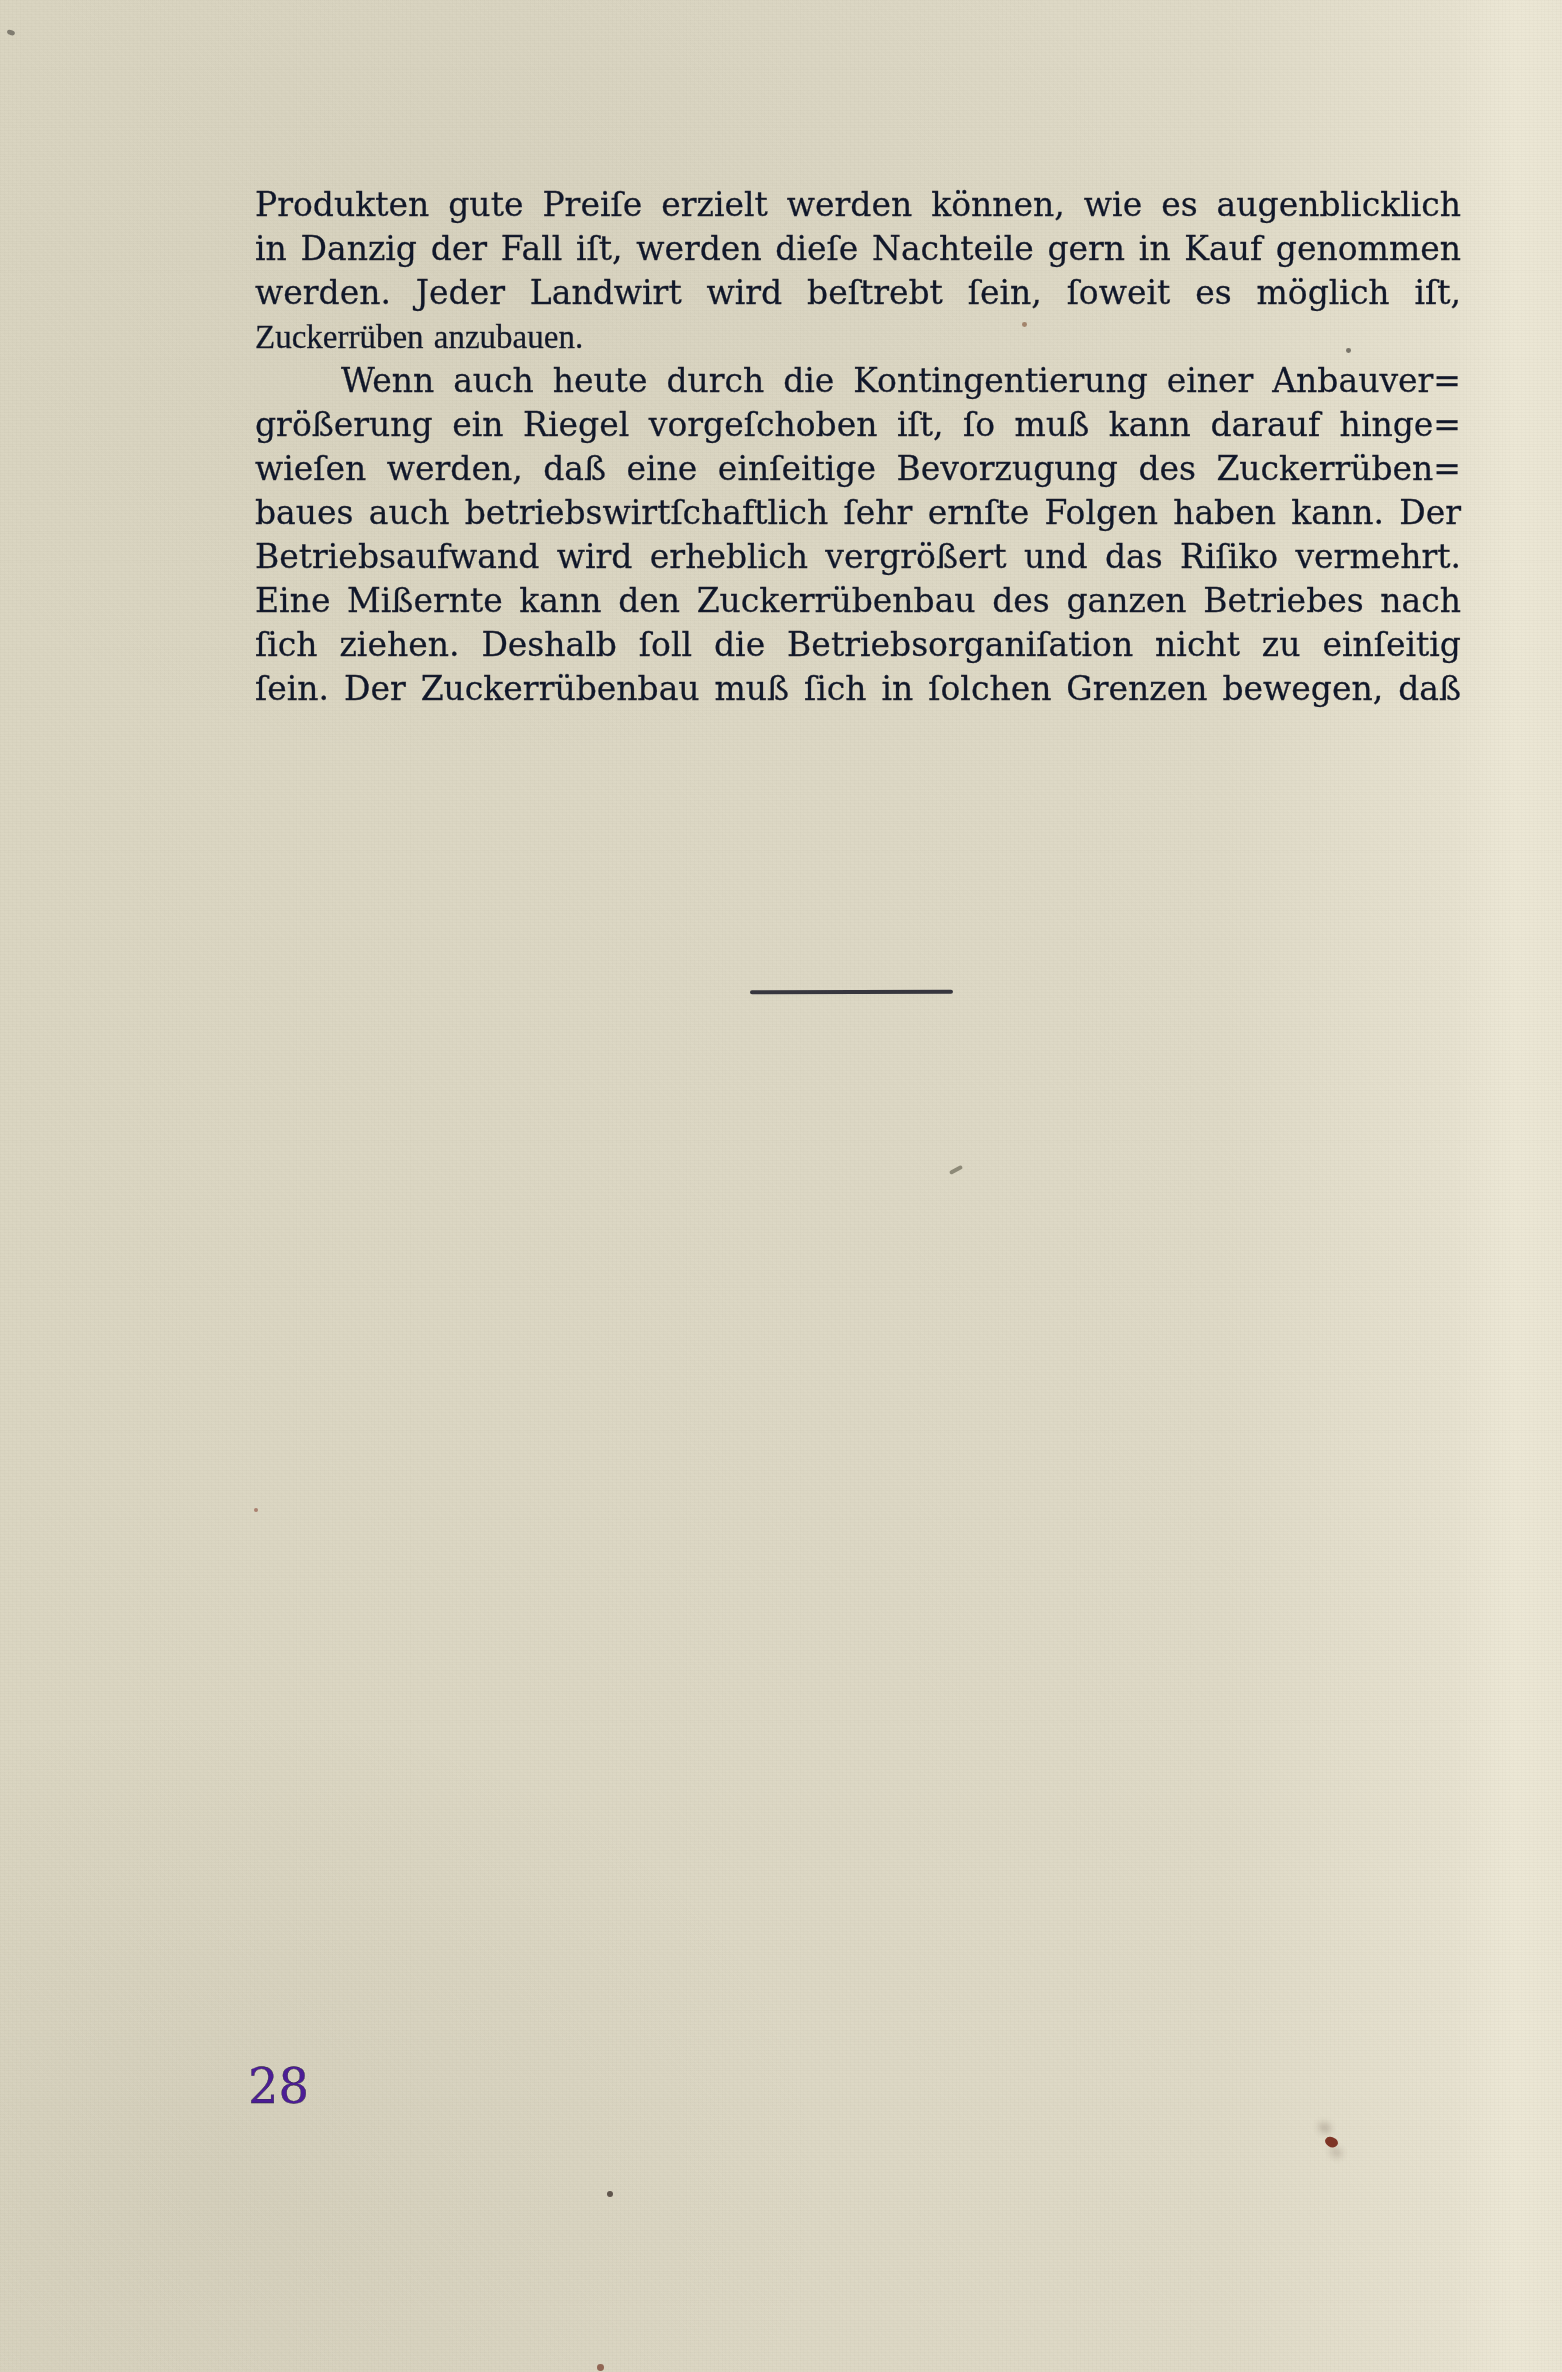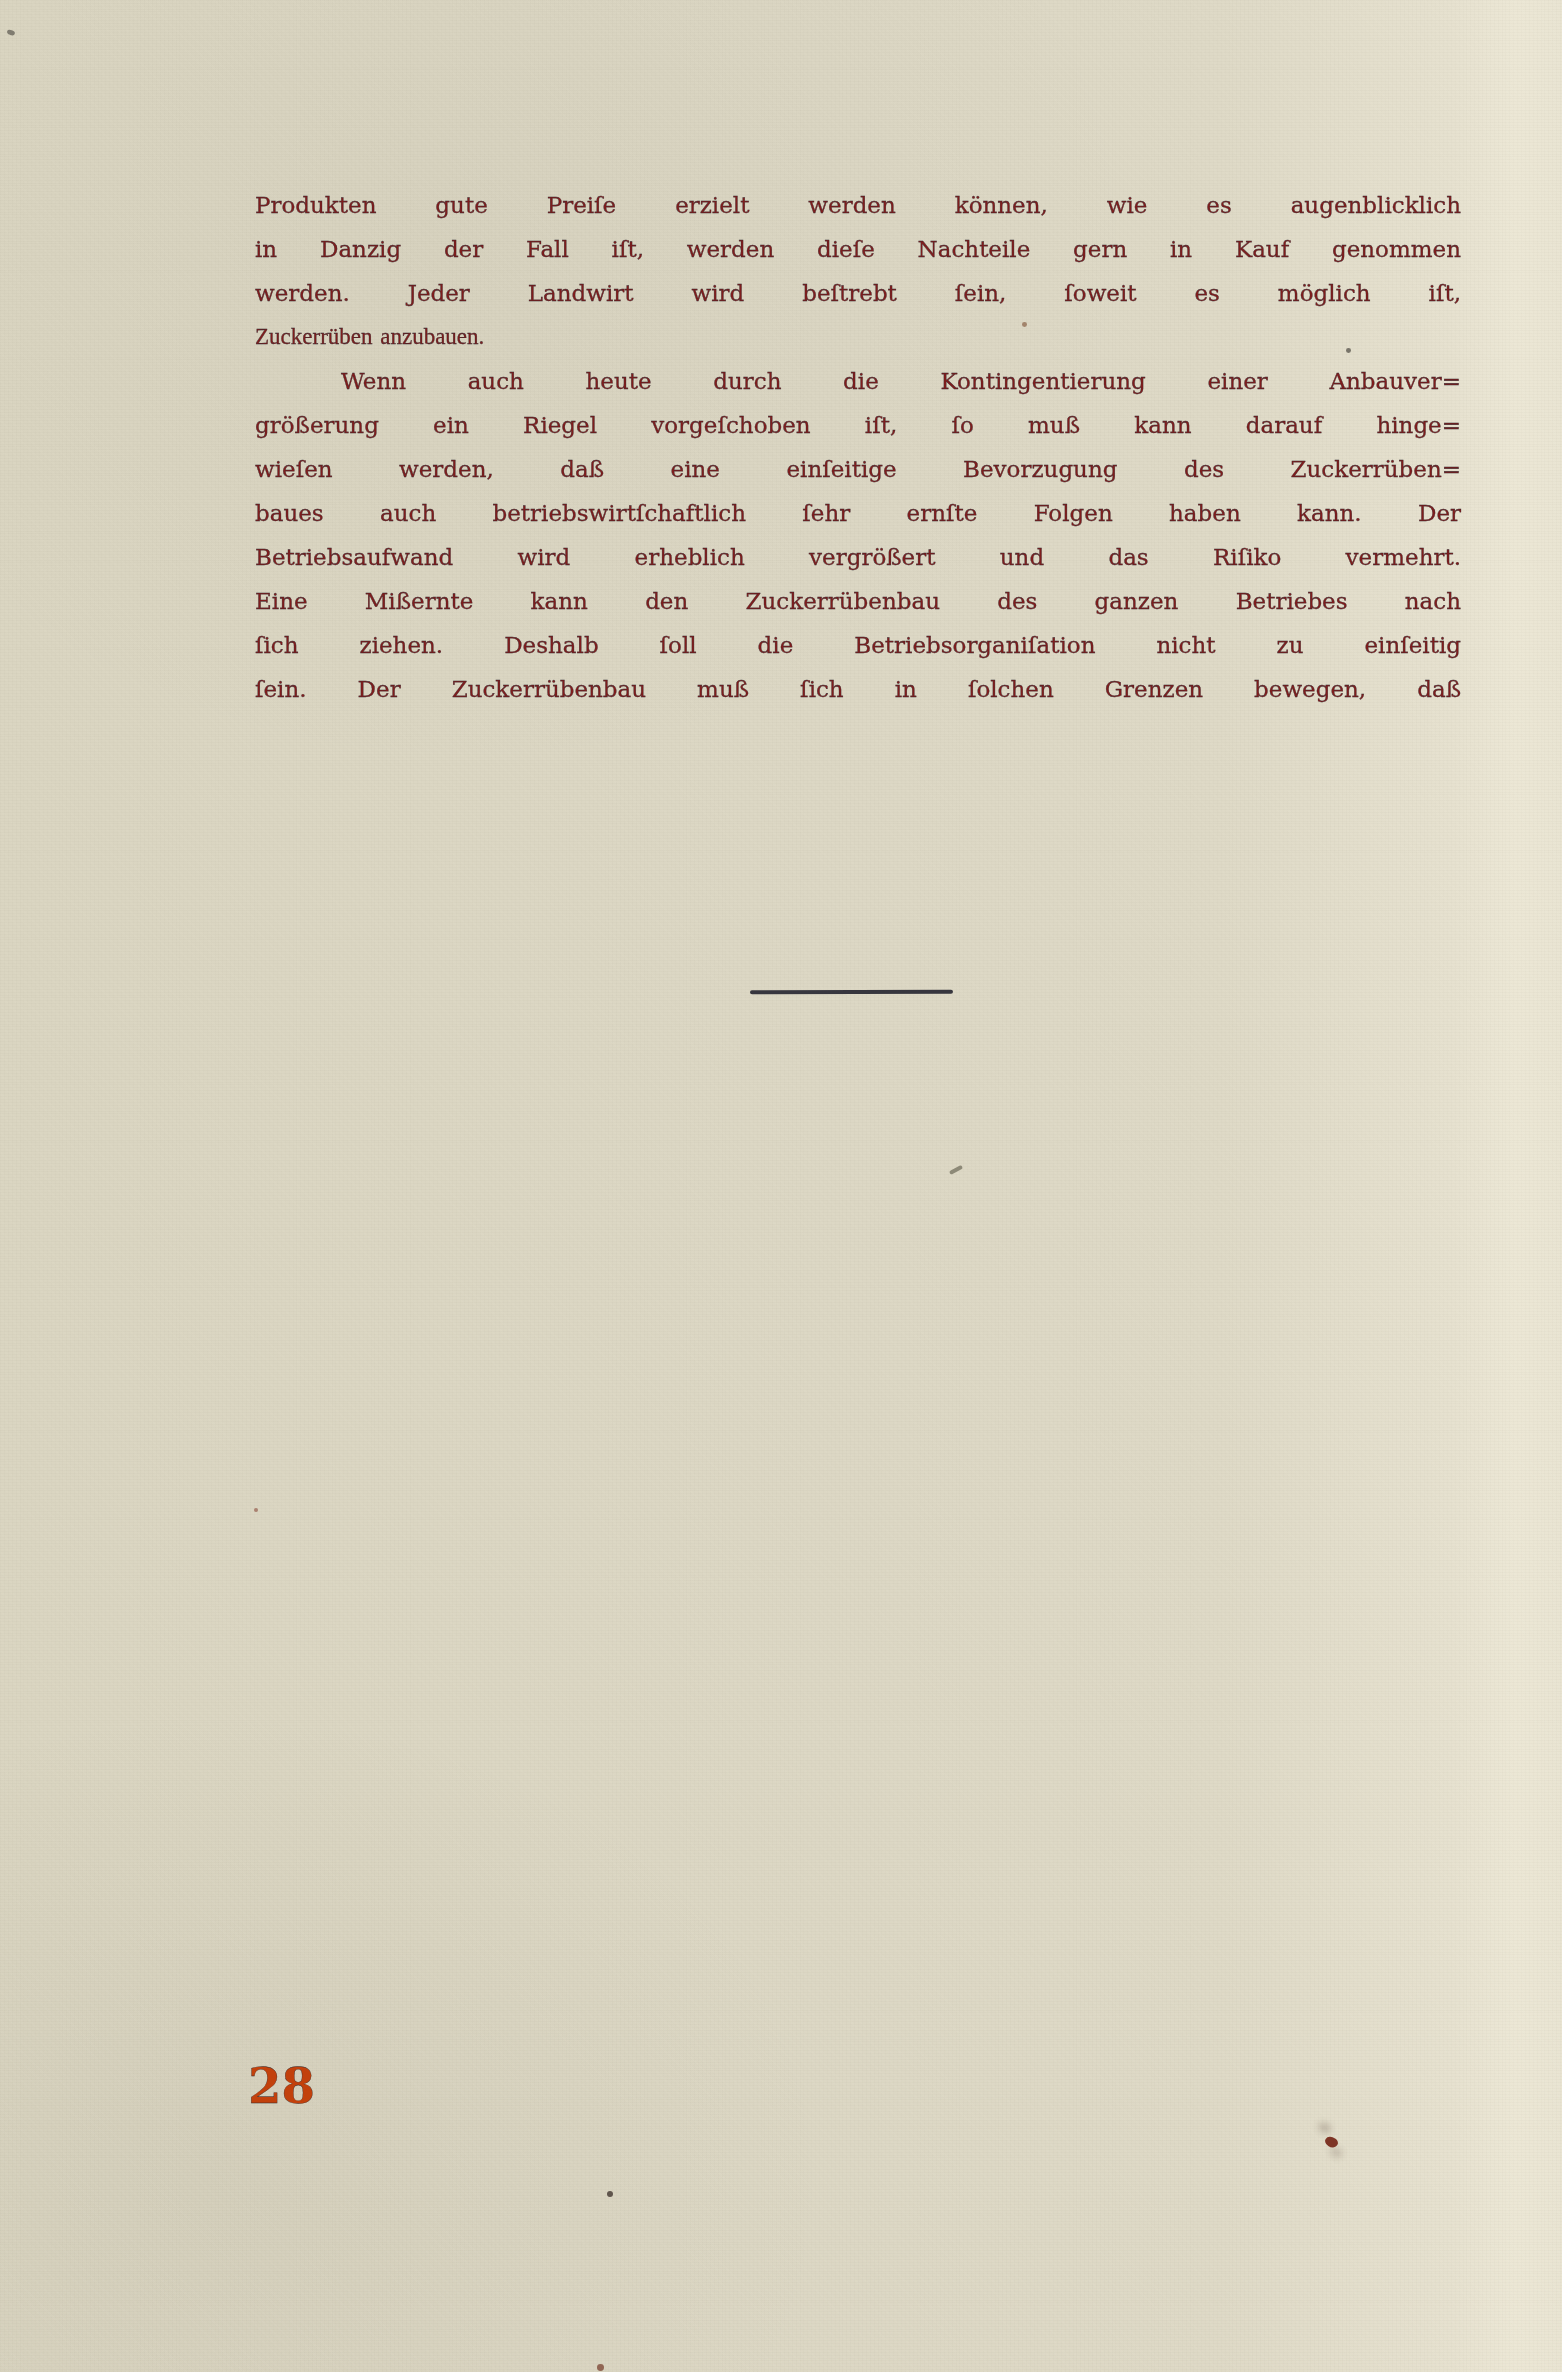--- a/index.html
+++ b/index.html
@@ -18,45 +18,44 @@
     background-image:
       repeating-linear-gradient(0deg, rgba(110,105,85,0.028) 0 1px, transparent 1px 2.9px),
       repeating-linear-gradient(90deg, rgba(110,105,85,0.022) 0 1px, transparent 1px 3.9px),
       repeating-linear-gradient(45deg, rgba(255,255,250,0.025) 0 2px, transparent 2px 6.9px);
   }
   .textblock {
     position: absolute;
     left: 255px; top: 183px; width: 1206px;
   }
   .line {
-    font-size: 23px;
+    font-size: 33px;
     line-height: 44px;
-    color: #7f1d1d;
+    color: #0f172a;
     -webkit-text-stroke: 0.3px #2b2a32;
     text-align: justify;
     text-align-last: justify;
     word-spacing: 2px;
     white-space: normal;
   }
   .line.indent { text-indent: 86px; }
   .line.endpara { text-align-last: left; font-family: Liberation Serif, serif; }
   .divider {
     position: absolute;
     left: 750px; top: 990px;
     width: 203px; height: 3.9px;
     background: #37363e;
     border-radius: 2px;
     transform: rotate(-0.2deg);
   }
   .pagenum {
     position: absolute;
     left: 248px; top: 2062px;
     font-size: 48px; line-height: 1;
-    color: #c2410c;
-    font-weight: bold;
+    color: #4c1d95;
     -webkit-text-stroke: 0.3px #26262e;
   }
   .speck { position: absolute; pointer-events: none; }
   .speck.s1 { left: 1325px; top: 2137px; width: 12.7px; height: 9.8px; background: #7e3526; border-radius: 60% 40% 55% 45%; transform: rotate(35deg); box-shadow: -13.7px -7.8px 5.9px rgba(90,70,60,0.25), 9.8px 5.9px 5.9px rgba(90,70,60,0.2); }
   .speck.s2 { left: 607px; top: 2191px; width: 5.9px; height: 5.9px; background: #4a4038; border-radius: 50%; opacity: .85; }
   .speck.s3 { left: 949px; top: 1168px; width: 13.7px; height: 3.9px; background: #84816f; border-radius: 2px; transform: rotate(-28deg); opacity: .9; }
   .speck.s4 { left: 1346px; top: 348px; width: 4.9px; height: 4.9px; background: #55524a; border-radius: 50%; opacity: .75; }
   .speck.s5 { left: 1022px; top: 322px; width: 4.9px; height: 4.9px; background: #8a6247; border-radius: 50%; opacity: .7; }
   .speck.s6 { left: 6.9px; top: 30px; width: 7.8px; height: 4.9px; background: #6a675c; border-radius: 50%; transform: rotate(20deg); opacity: .8; }
   .speck.s7 { left: 597px; top: 2364px; width: 6.9px; height: 6.9px; background: #7e4a38; border-radius: 50%; opacity: .8; }

